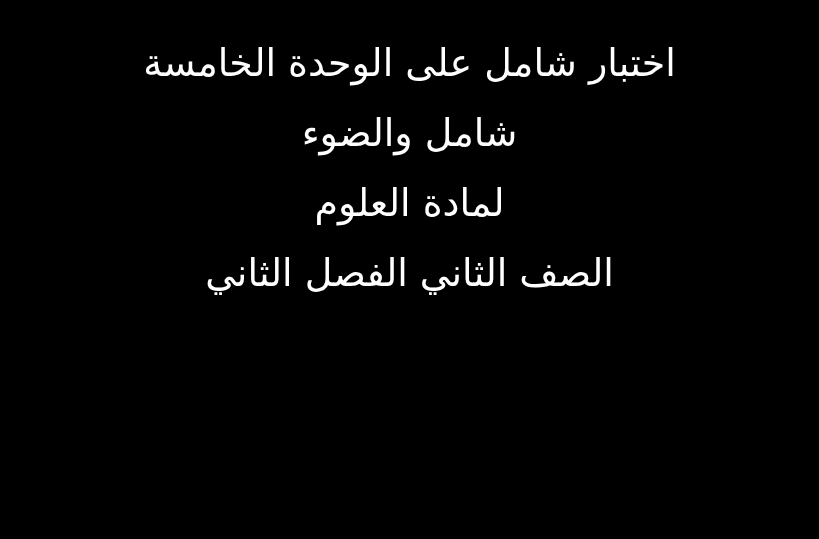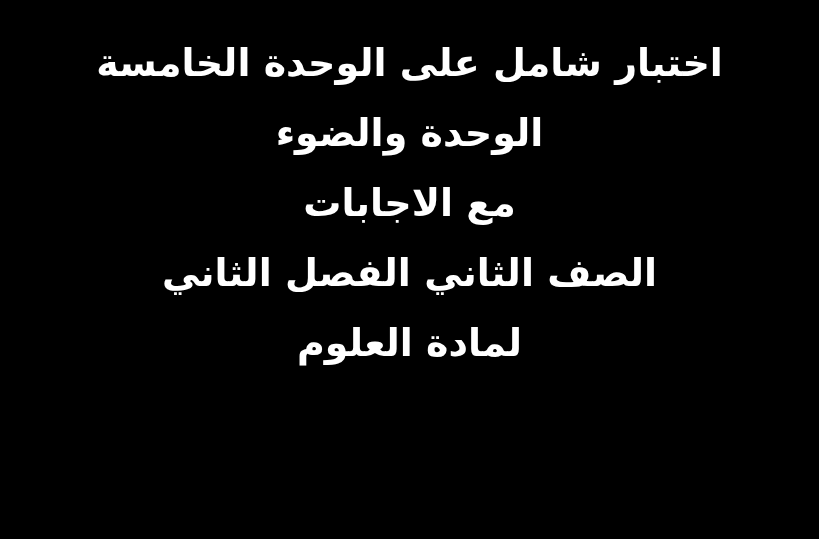--- a/index.html
+++ b/index.html
@@ -21,28 +21,27 @@
     flex-direction: column;
     align-items: center;
     justify-content: flex-start;
   }
   .title-line {
     direction: rtl;
     unicode-bidi: embed;
     text-align: center;
     color: #ffffff;
     font-family: "DejaVu Sans", sans-serif;
-    font-weight: bold;
+    font-weight: normal;
     font-size: 38px;
     line-height: 70px;
     white-space: nowrap;
   }
 </style>
 </head>
 <body>
 
 <div class="title-card">
   <div class="title-line">اختبار شامل على الوحدة الخامسة</div>
-  <div class="title-line">الوحدة والضوء</div>
-  <div class="title-line">مع الاجابات</div>
+  <div class="title-line">شامل والضوء</div>
+  <div class="title-line">لمادة العلوم</div>
   <div class="title-line">الصف الثاني الفصل الثاني</div>
-  <div class="title-line">لمادة العلوم</div>
 </div>
 
 </body></html>

